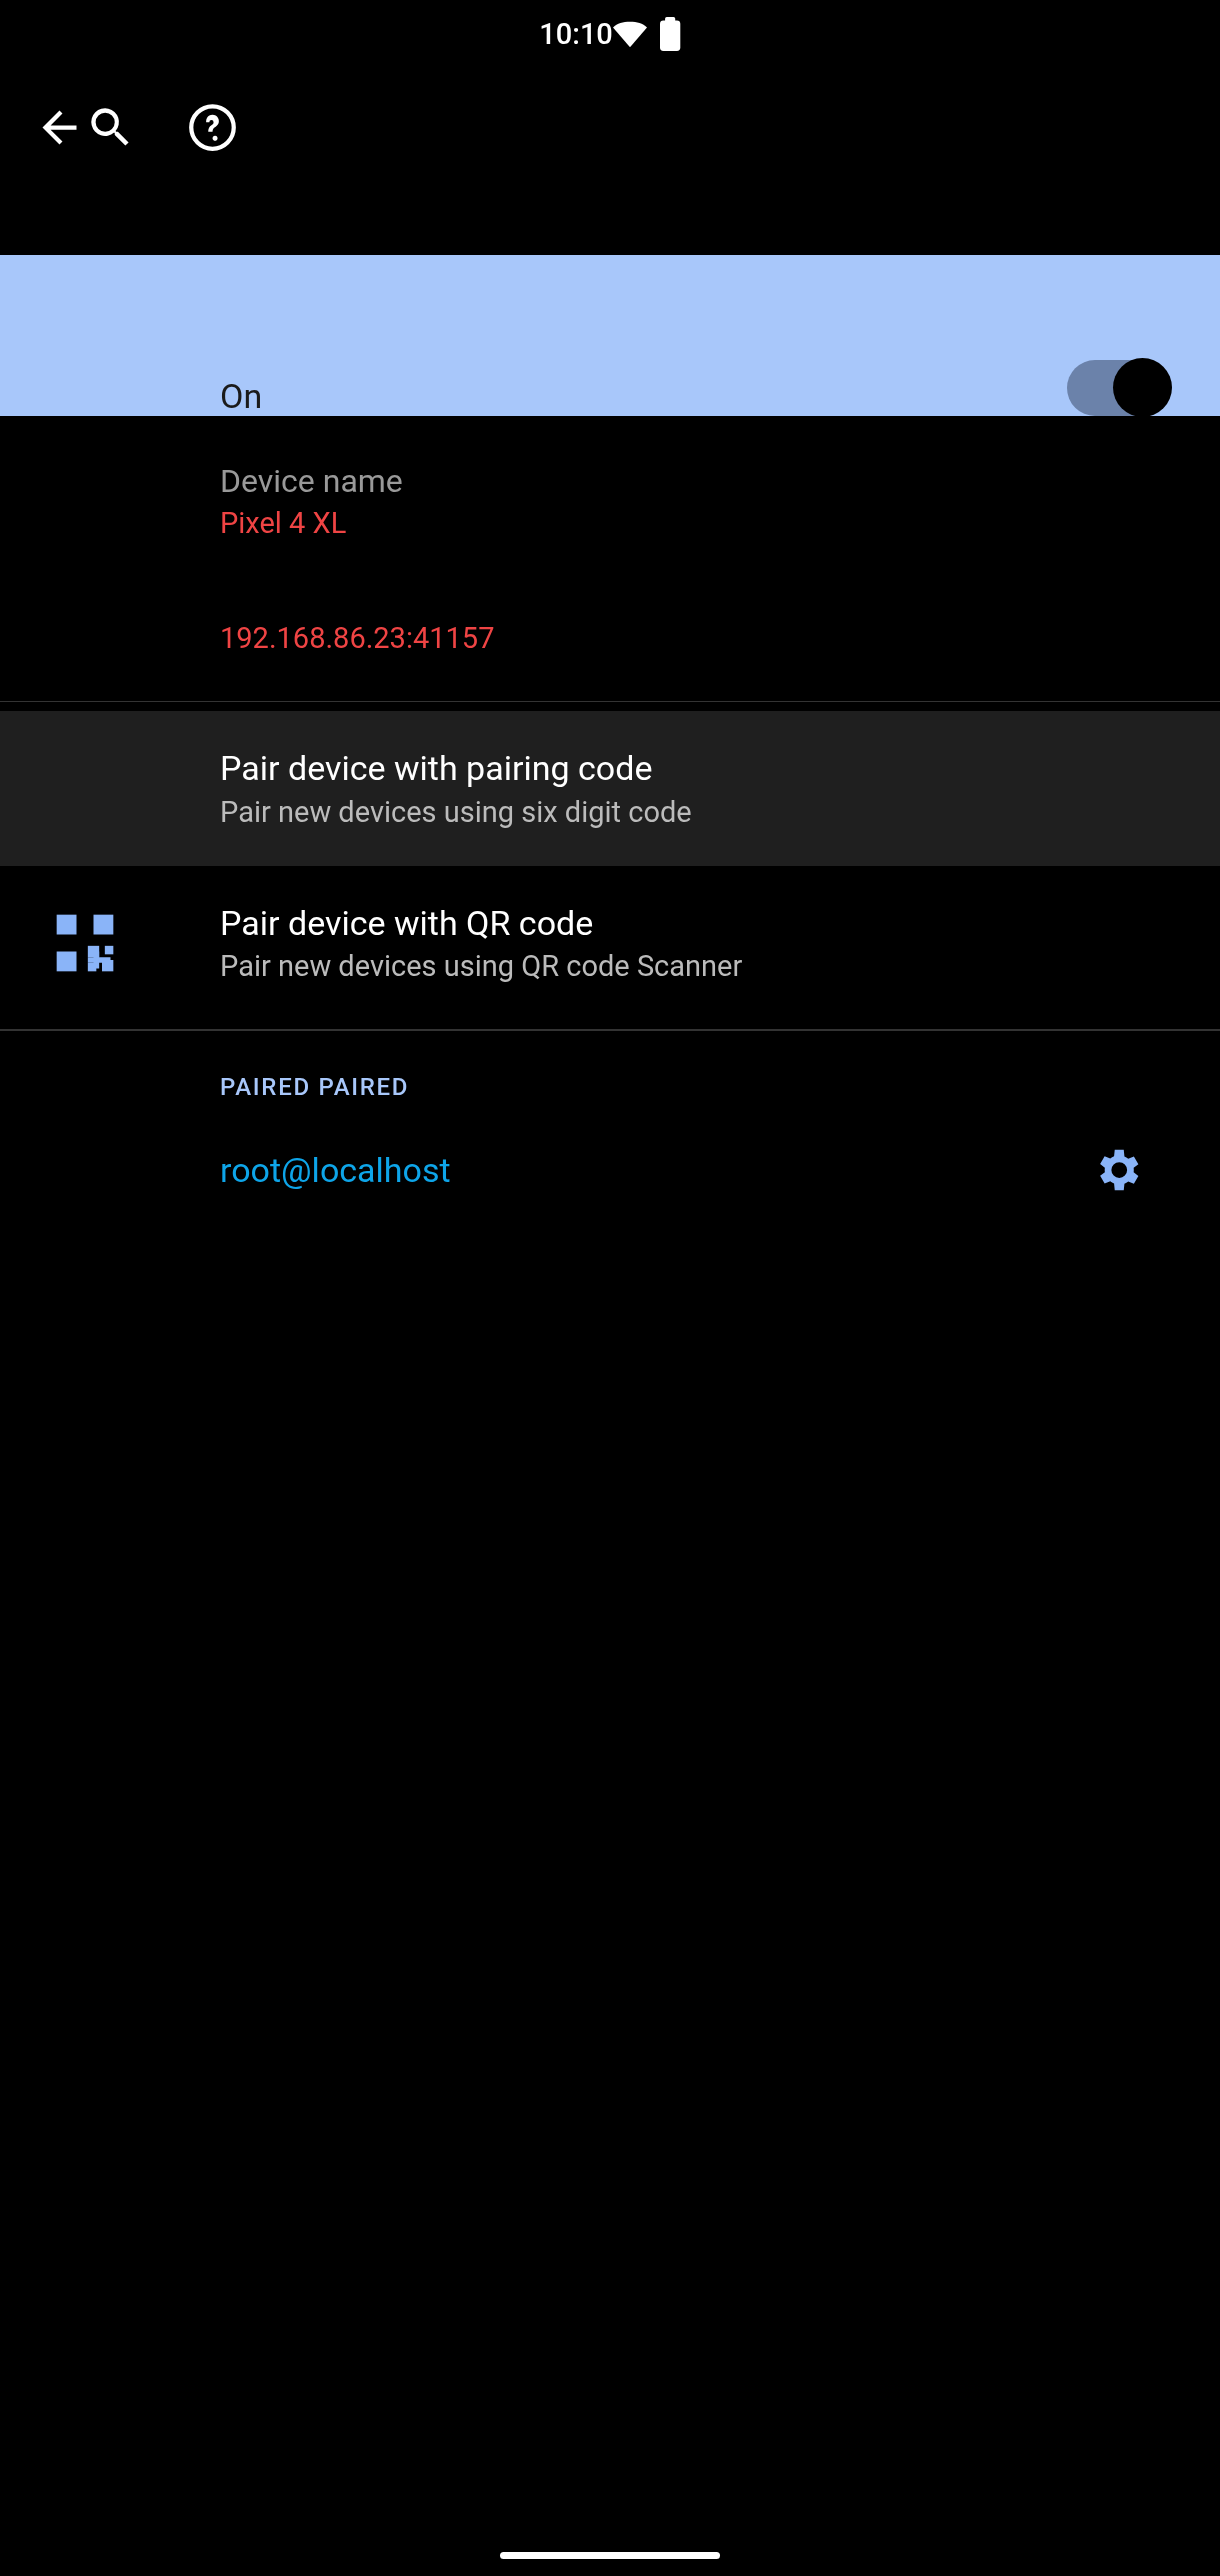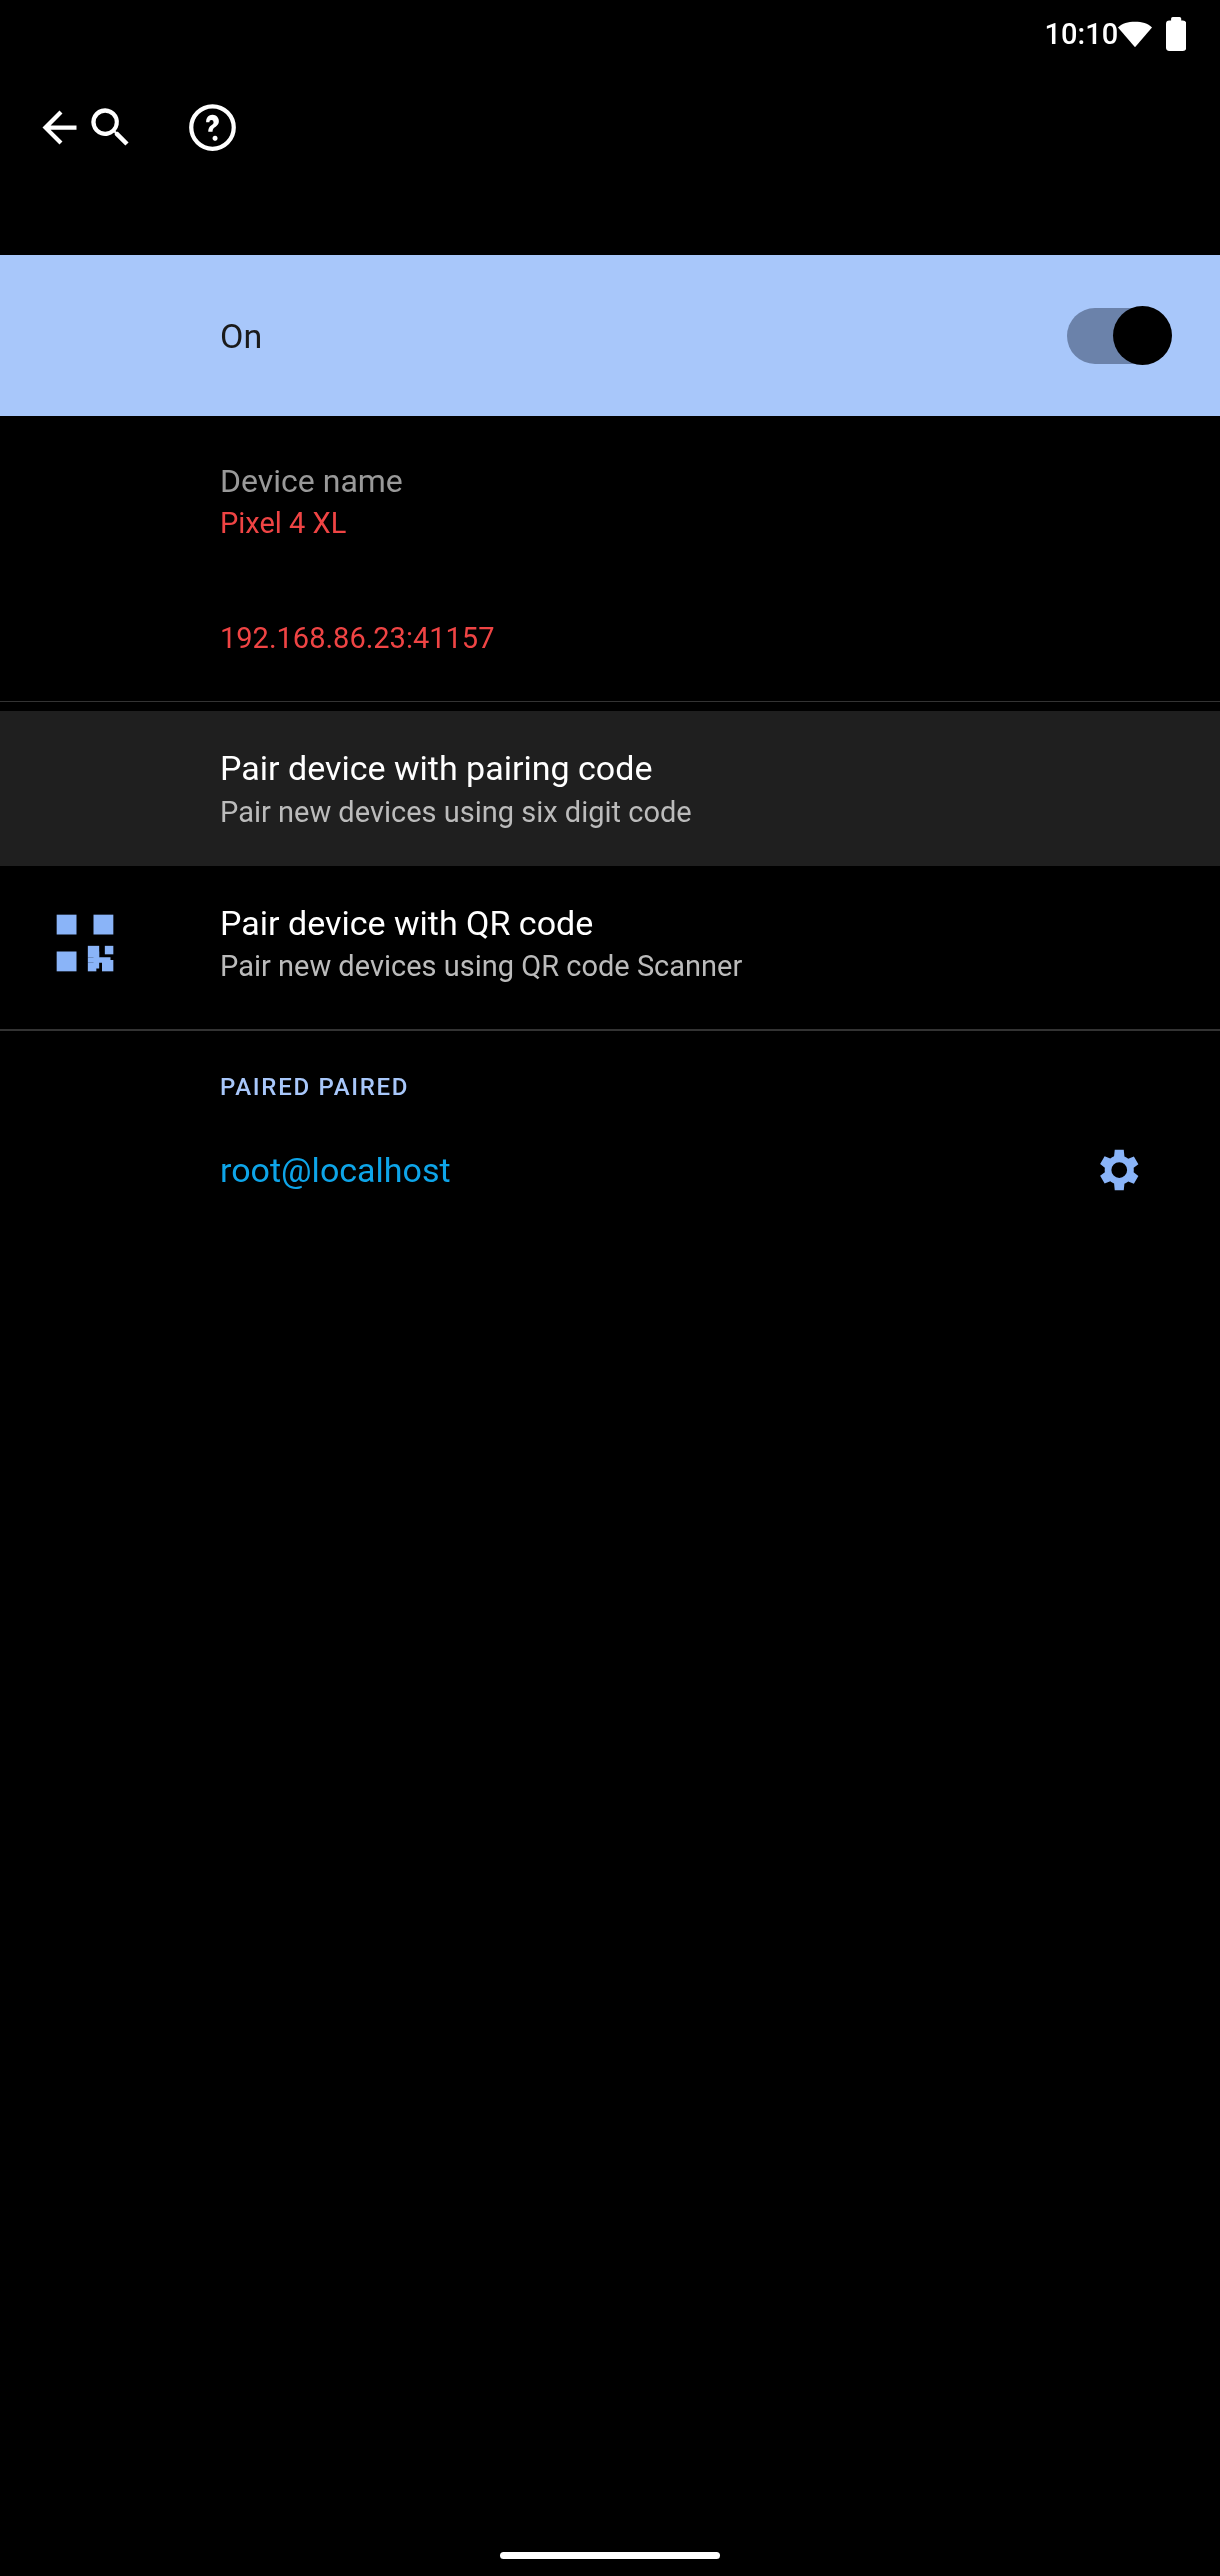--- a/index.html
+++ b/index.html
@@ -7,42 +7,42 @@
       width: 1220px;
       height: 2576px;
       background: #000000;
       font-family: -apple-system, BlinkMacSystemFont, 'Roboto', sans-serif;
       color: #ffffff;
       overflow: hidden;
     }
     .status-bar {
       height: 68px;
       display: flex;
-      justify-content: flex-end;
+      justify-content: center;
       align-items: center;
       padding: 0 34px;
       font-size: 29px;
       font-weight: 500;
     }
     .status-right { display: flex; align-items: center; gap: 13.6px; }
     .app-bar {
       height: 119px;
       display: flex;
       align-items: center;
       padding: 0 34px;
     }
     .back-icon { width: 51px; height: 51px; flex-shrink: 0; }
     .app-title { font-size: 37px; font-weight: 400; margin-left: 85px; flex: 1; }
     .appbar-icons { display: flex; gap: 51px; align-items: center; }
     .icon-btn { width: 51px; height: 51px; }
     .toggle-bar {
       background: #a8c7fa;
       height: 161px;
       display: flex;
-      align-items: center;
+      align-items: flex-end;
       justify-content: space-between;
       padding: 0 51px 0 220px;
       margin-top: 68px;
     }
     .toggle-label { color: #1a1a1a; font-size: 34px; }
     .toggle-switch {
       width: 102px; height: 56px;
       background: #6b82aa;
       border-radius: 34px;
       position: relative;

